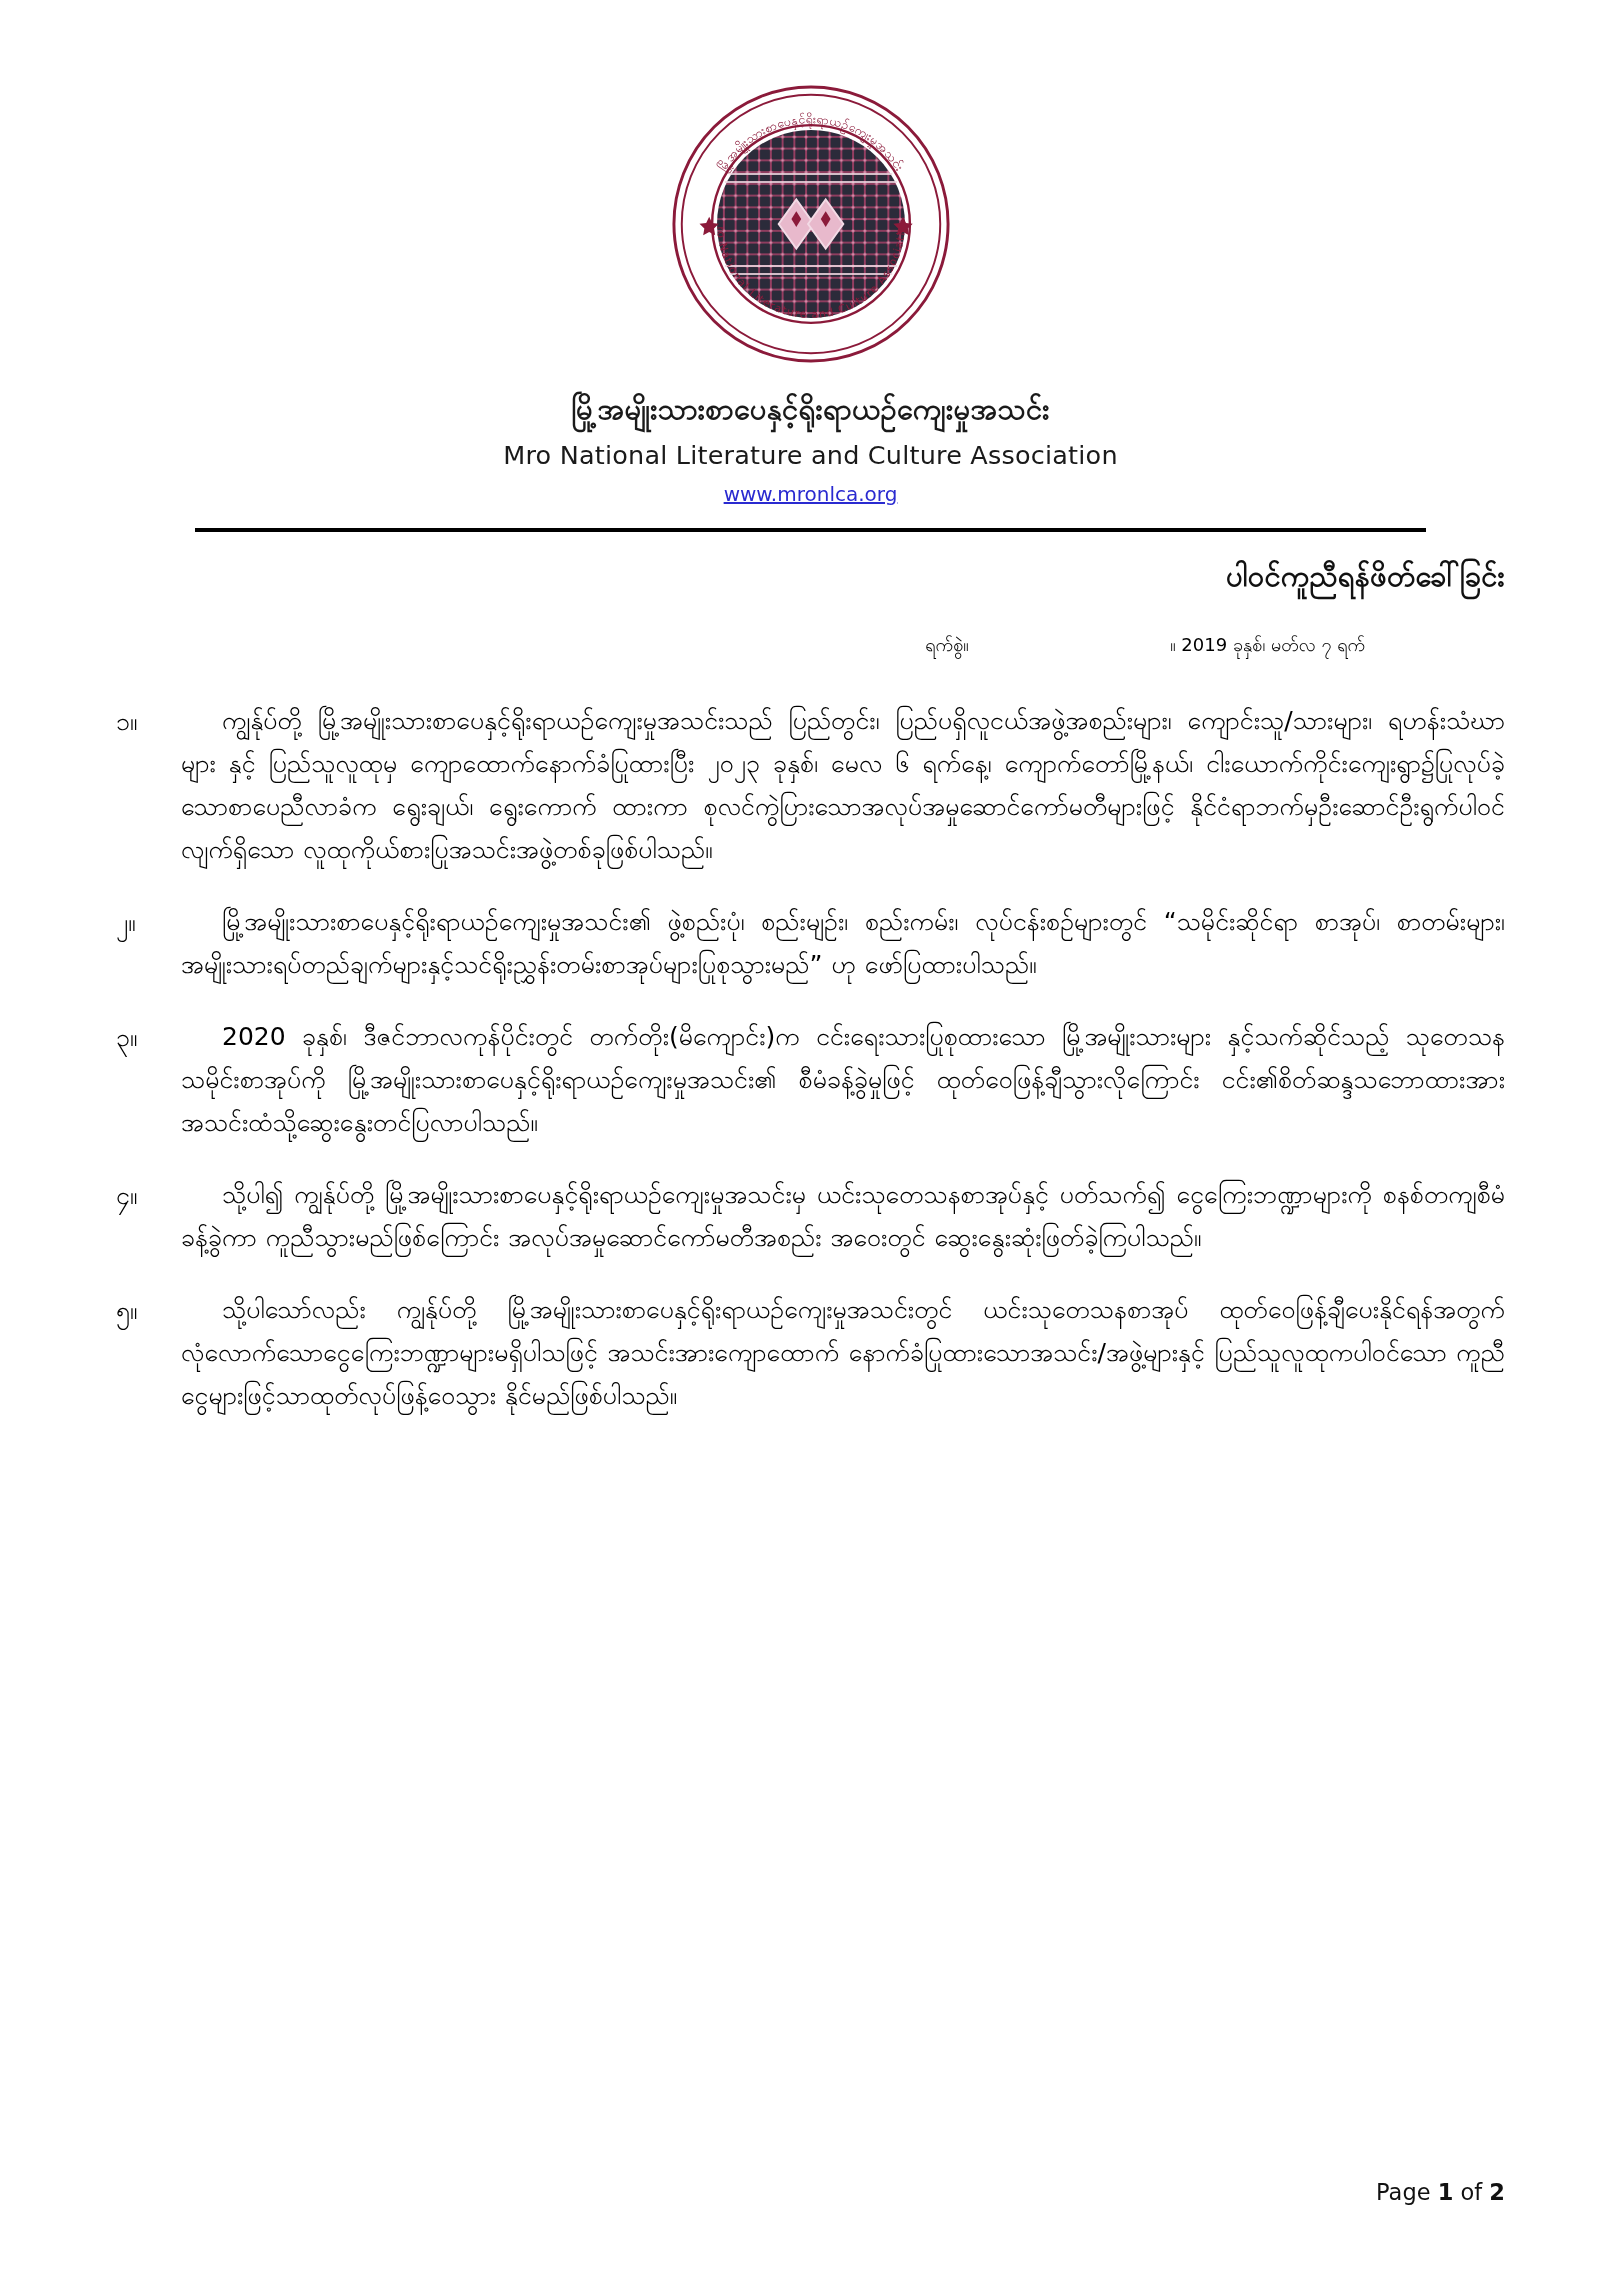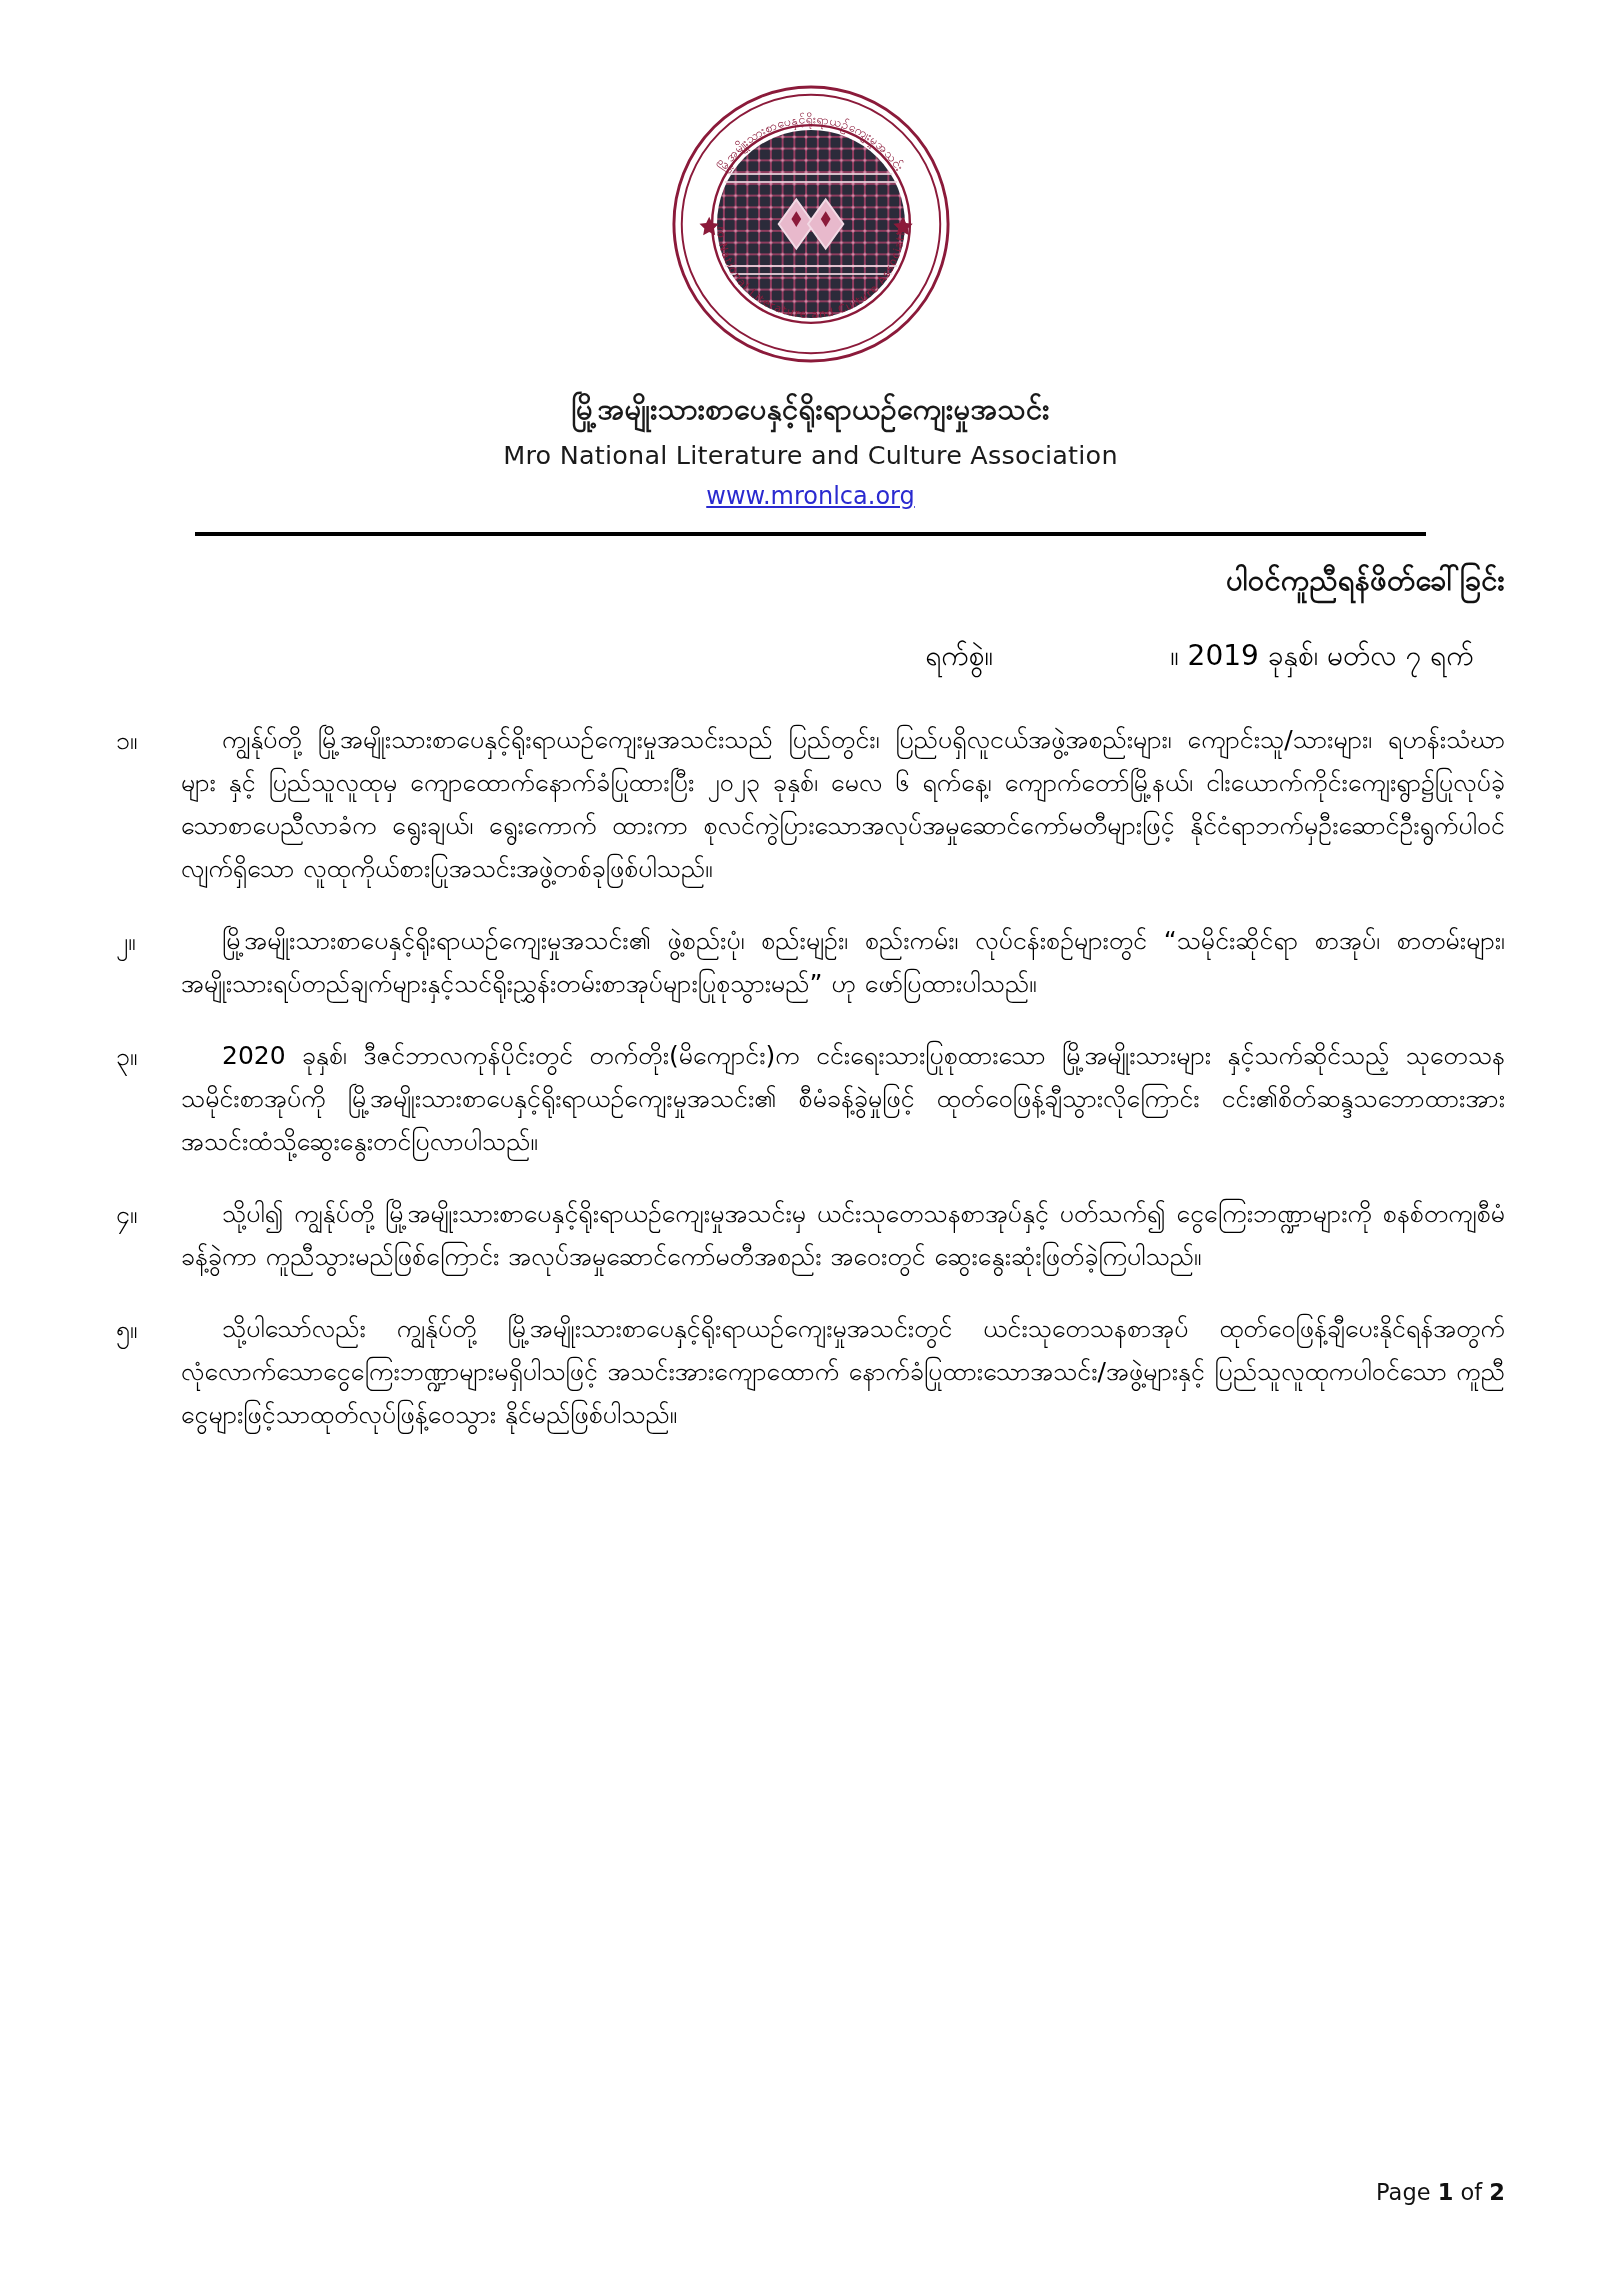--- a/index.html
+++ b/index.html
@@ -46,21 +46,21 @@
     line-height: 1.35;
   }
   .org-name-en {
     margin-top: 11.8px;
     font-size: 25.5px;
     color: #1a1a1a;
     letter-spacing: 0.2px;
   }
   .org-site {
     margin-top: 11.8px;
-    font-size: 24px;
+    font-size: 20px;
     color: #2a2ad0;
     text-decoration: underline;
   }
   .rule {
     margin: 21.6px auto 0 auto;
     width: 1231px;
     height: 3.9px;
     background: #000000;
   }
 
@@ -74,21 +74,21 @@
     letter-spacing: 0.3px;
   }
 
   
   .meta {
     margin-top: 33px;
     display: flex;
     flex-direction: column;
     align-items: flex-end;
     gap: 13.7px;
-    font-size: 28px;
+    font-size: 18px;
     color: #000;
     padding-right: 11.8px;
   }
   .meta-row {
     display: flex;
     align-items: baseline;
     gap: 0;
   }
   .meta-label {
     width: 245px;

